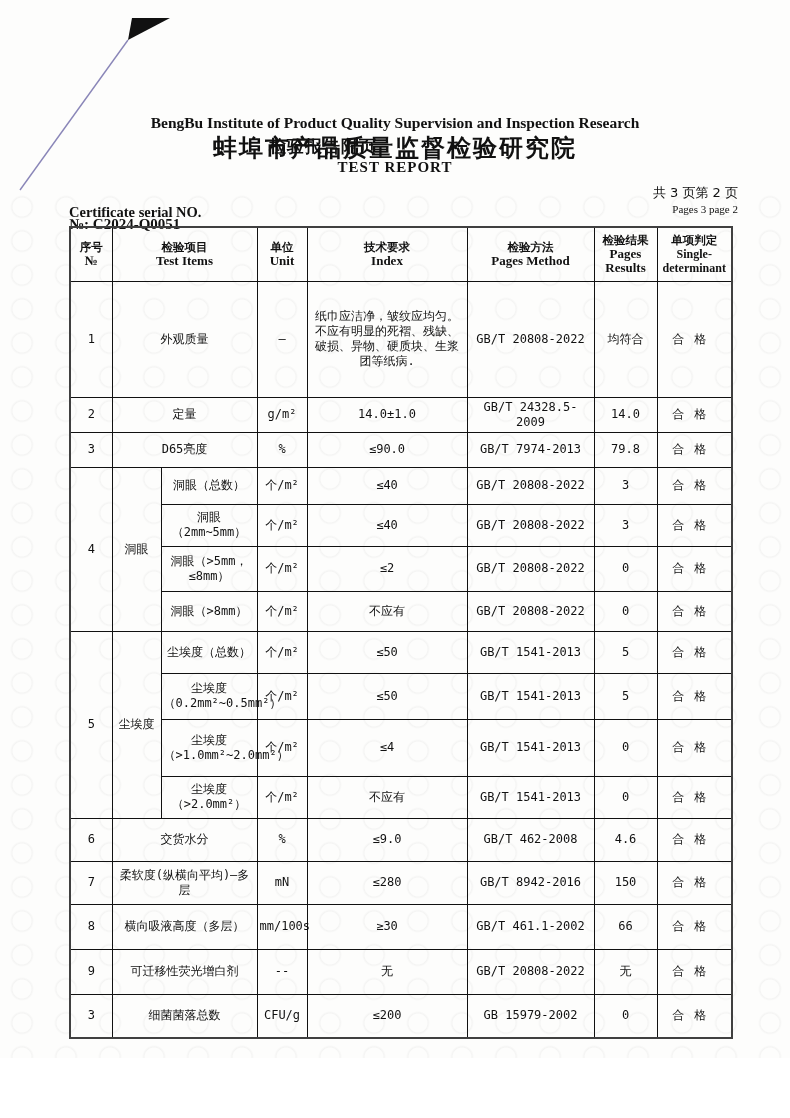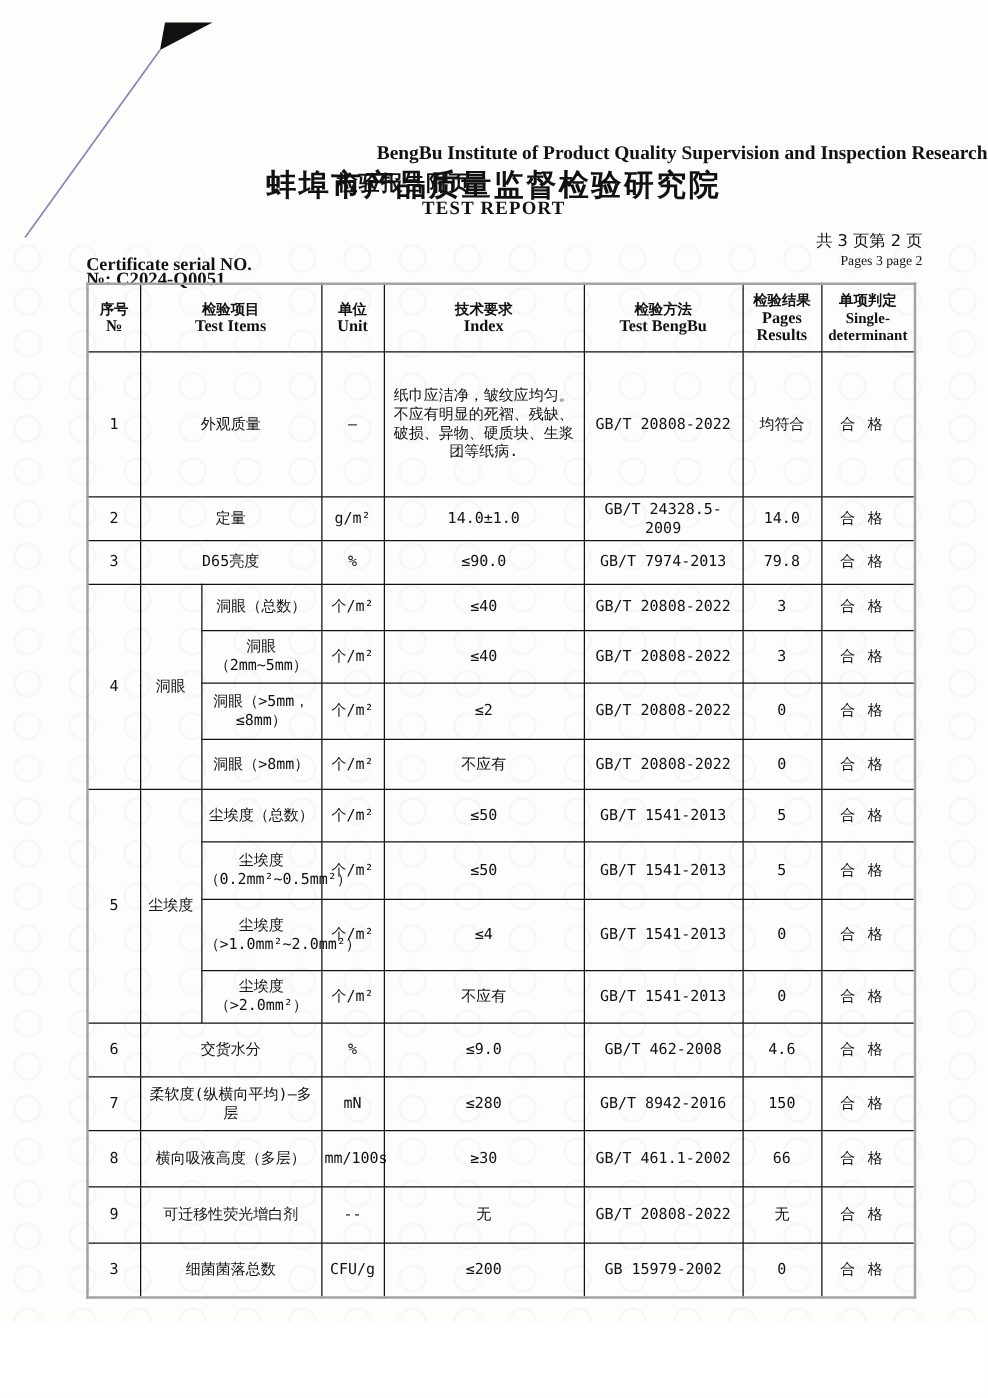--- a/index.html
+++ b/index.html
@@ -19,21 +19,21 @@
   .bottom-band {
     position: absolute; left: 0; top: 1058px; width: 790px; height: 60px; background: #ffffff;
   }
   .corner-mark { position: absolute; left: 0; top: 0; width: 200px; height: 200px; pointer-events: none; }
 
   .title-cn {
     position: absolute; left: 0; width: 790px; top: 84px; text-align: center;
     font-family: "DejaVu Sans", sans-serif; font-weight: bold; font-size: 24px; letter-spacing: 2px; margin-top: 48px;
   }
   .title-en {
-    position: absolute; left: 0; width: 790px; top: 114px; text-align: right;
+    position: absolute; left: 0; width: 790px; top: 114px; text-align: center;
     font-family: "Liberation Serif", serif; font-weight: bold; font-size: 15.5px;
   }
   .sub-cn {
     position: absolute; left: 0; width: 646px; top: 135px; text-align: center;
     font-family: Liberation Mono, monospace; font-size: 17px; font-weight: bold; letter-spacing: 1px;
   }
   .sub-en {
     position: absolute; left: 0; width: 790px; top: 159px; text-align: center;
     font-family: "Liberation Serif", serif; font-weight: bold; font-size: 15px; letter-spacing: 1px;
   }
@@ -48,21 +48,21 @@
   .pages-cn {
     position: absolute; right: 52px; top: 184px; font-family: "DejaVu Sans", sans-serif; font-size: 13px;
   }
   .pages-en {
     position: absolute; right: 52px; top: 203px; font-family: "Liberation Serif", serif; font-size: 11px;
   }
 
   table.report {
     position: absolute; left: 69px; top: 226px; width: 662px;
     border-collapse: collapse; table-layout: fixed;
-    border: 2px solid #a3a3a3;
+    border: 2px solid #404040;
   }
   table.report td, table.report th {
     border: 1.4px solid #111; text-align: center; vertical-align: middle;
     padding: 0 2px; font-weight: normal;
     font-family: "DejaVu Sans Mono", monospace; font-size: 12px; line-height: 15px;
   }
   table.report th {
     font-family: "DejaVu Sans", sans-serif; font-size: 12px; line-height: 14px; font-weight: bold;
   }
   th .en { font-family: "Liberation Serif", serif; font-size: 13px; font-weight: bold; display: block; }
@@ -117,21 +117,21 @@
     <th>
           <span class="cn">单位</span>
           <span class="en">Unit</span>
         </th>
     <th>
           <span class="cn">技术要求</span>
           <span class="en">Index</span>
         </th>
     <th>
           <span class="cn">检验方法</span>
-          <span class="en">Test BengBu</span>
+          <span class="en">Pages Method</span>
         </th>
     <th>
           <span class="cn">检验结果</span>
           <span class="en">Pages Results</span>
         </th>
     <th>
           <span class="cn">单项判定</span>
           <span class="en" style="font-size:12px">Single-determinant</span>
         </th>
   </tr>

